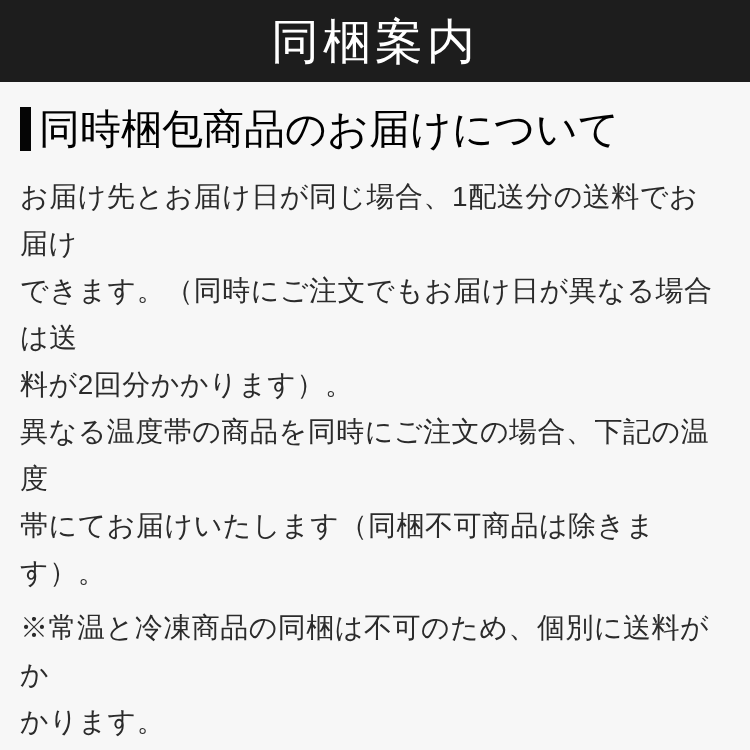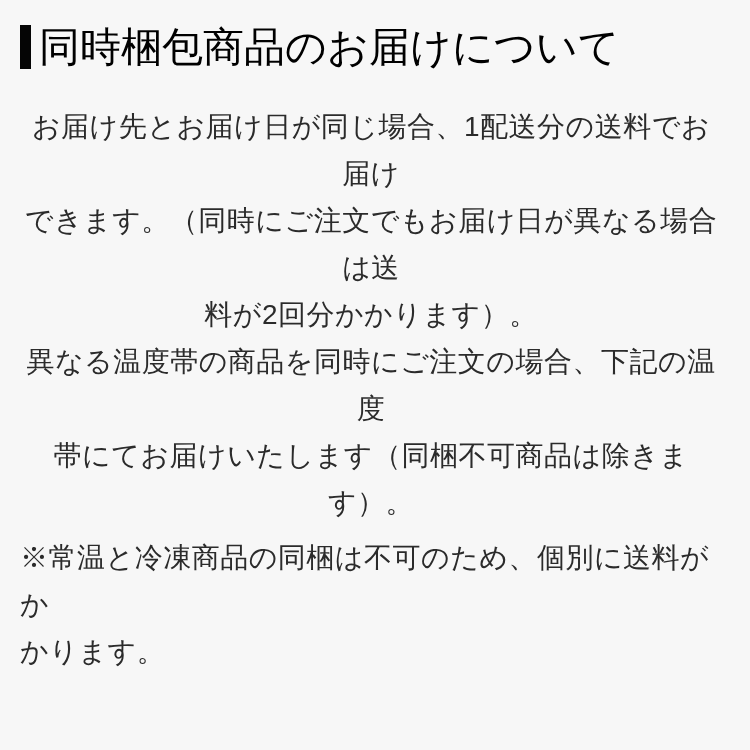--- a/index.html
+++ b/index.html
@@ -58,32 +58,34 @@
   }
   .body-text {
     margin: 0;
     font-size: 28px;
     line-height: 47px;
     color: #2b2b2b;
     white-space: pre-line;
     letter-spacing: 0.5px;
   }
   .para-delivery {
-    margin-top: 32px;
-    text-align: center;
+    margin-top: 20px;
   }
   .para-note {
     margin-top: 8px;
   }
 </style>
 </head>
 <body>
 
 <div class="page">
 
+  <header class="banner">
+    <h1 class="banner-title">同梱案内</h1>
+  </header>
 
   <main class="content">
 
     <h2 class="section-heading">
       <span class="heading-bar"></span>
       <span>同時梱包商品のお届けについて</span>
     </h2>
 
     <p class="body-text para-delivery">お届け先とお届け日が同じ場合、1配送分の送料でお届け
 できます。（同時にご注文でもお届け日が異なる場合は送

